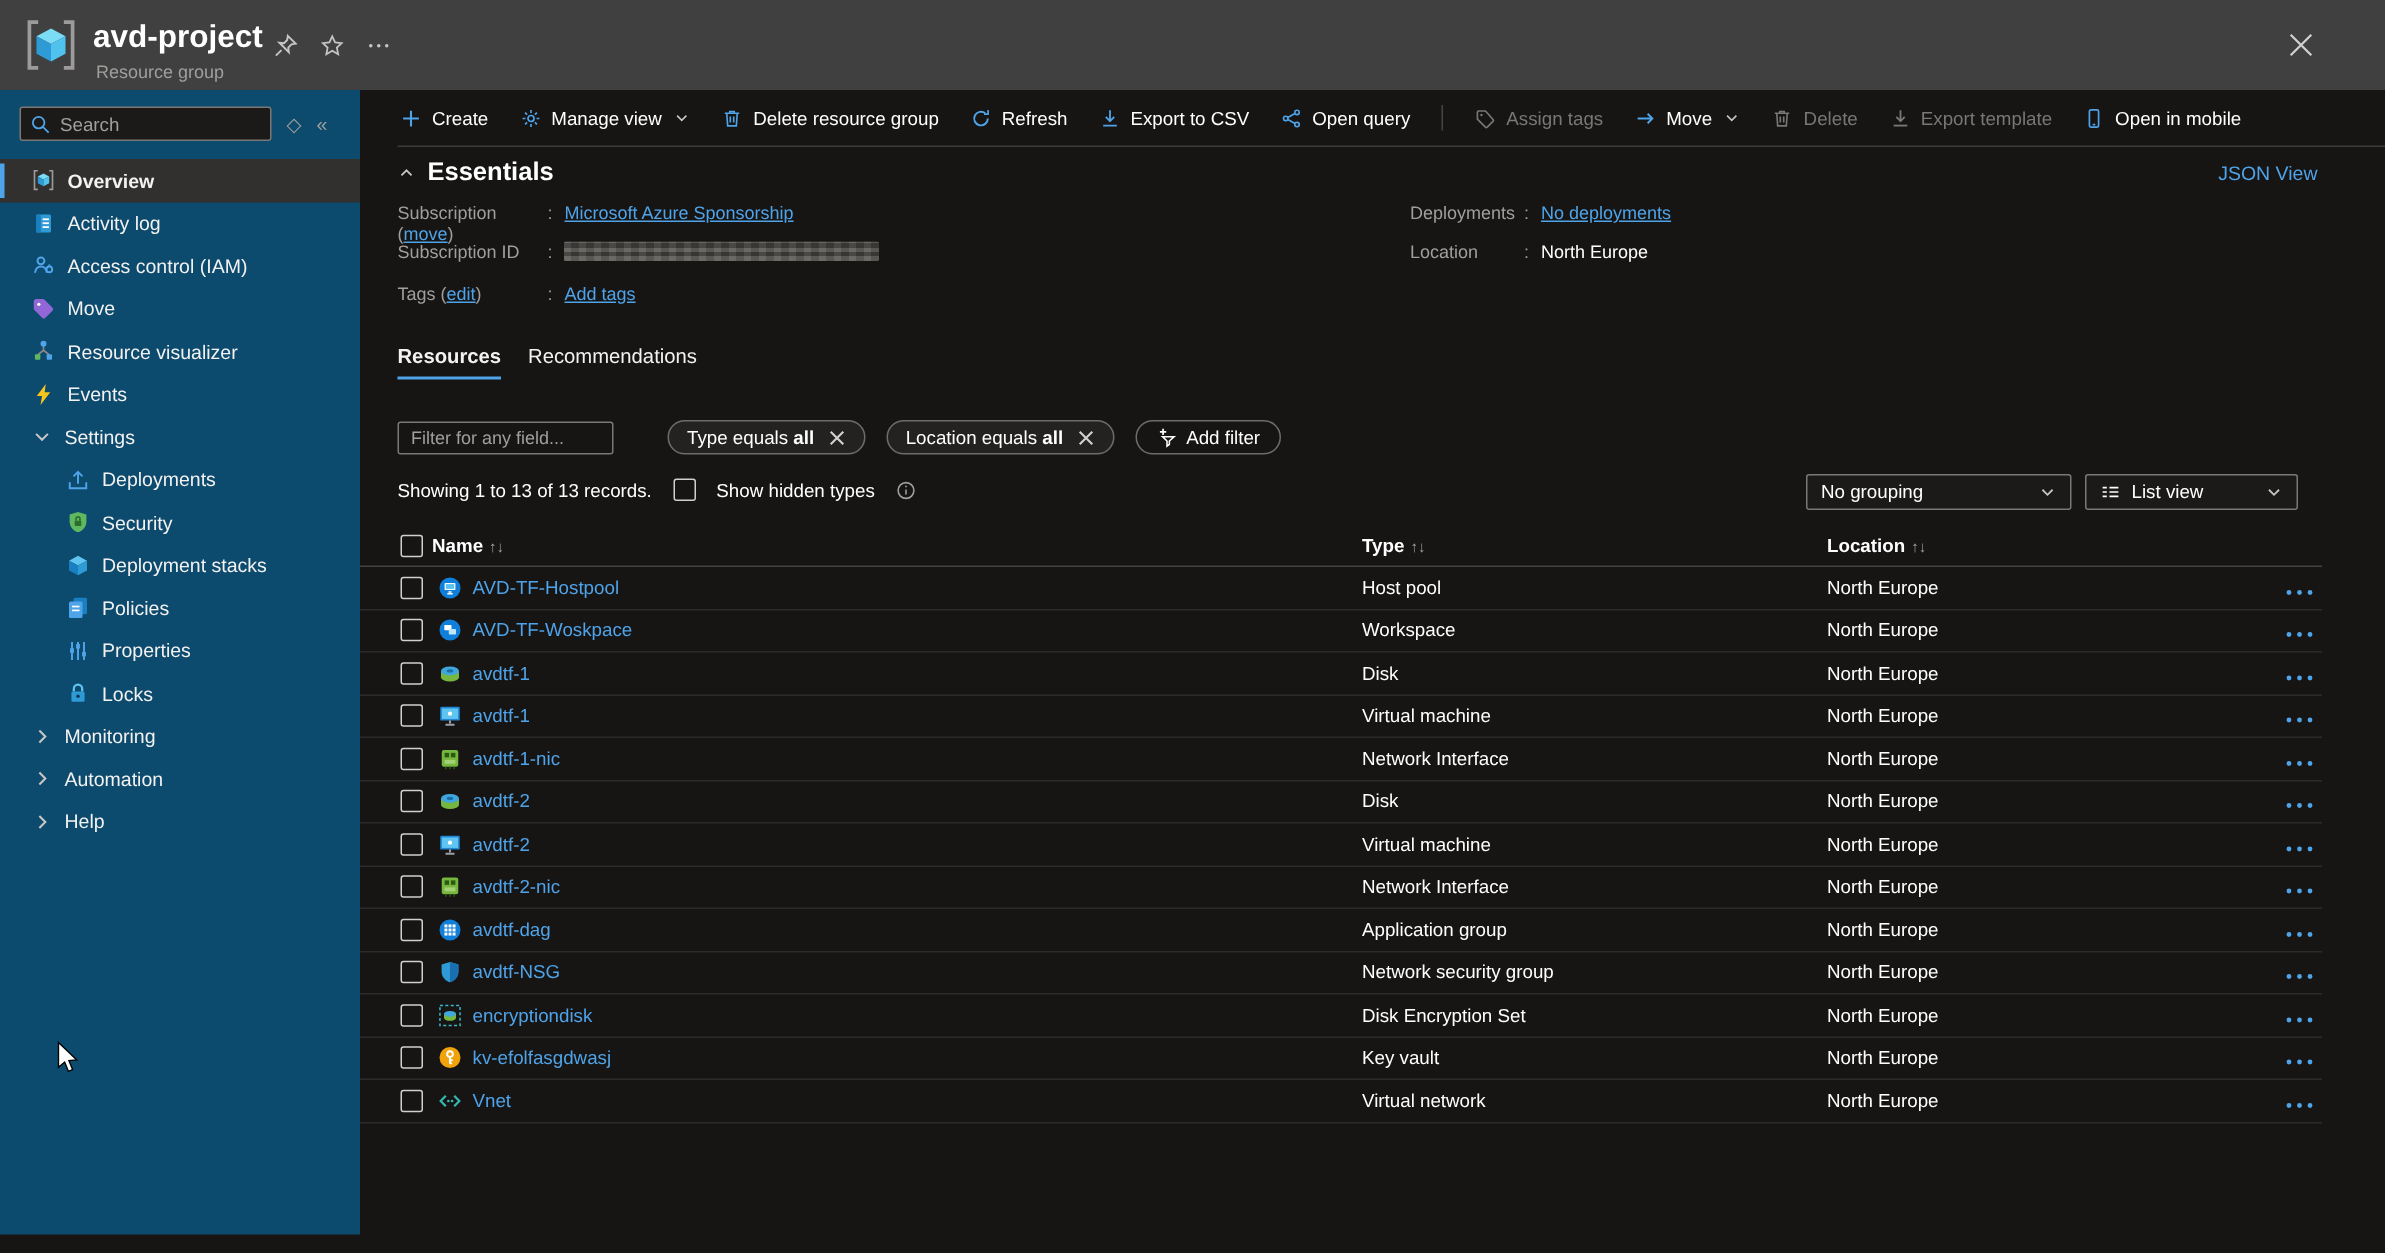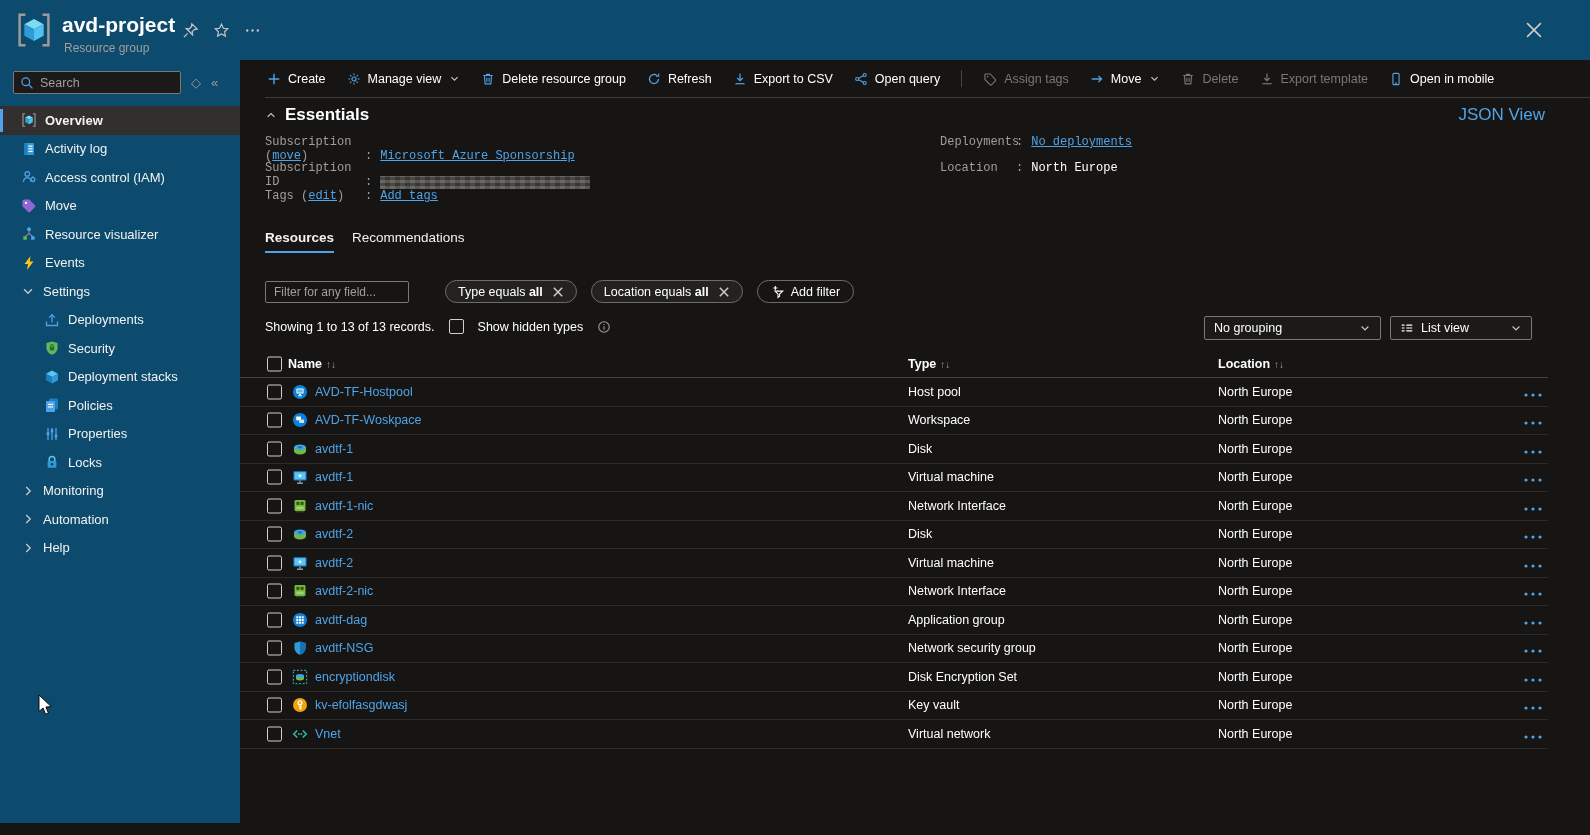--- a/index.html
+++ b/index.html
@@ -10,21 +10,21 @@
     font-family:"Liberation Sans", sans-serif; font-size:12.5px;
   }
   .icon { display:inline-flex; width:16px; height:16px; flex:0 0 auto; }
   .icon svg { width:100%; height:100%; }
   .icon-14 { width:14px; height:14px; }
   .icon-12 { width:12px; height:12px; }
   a.link { color:#4fa3e8; text-decoration:underline; cursor:pointer; }
   a.link-plain { color:#4fa3e8; text-decoration:none; cursor:pointer; }
 
   
-  .top-band { position:absolute; left:0; top:0; width:1590px; height:60px; background:#0c4a6e; }
+  .top-band { position:absolute; left:0; top:0; width:1590px; height:60px; background:#404040; }
   .rg-logo { position:absolute; left:16px; top:12px; width:36px; height:36px; }
   .rg-logo svg { width:100%; height:100%; }
   .page-title { position:absolute; left:62px; top:13px; font-size:21px; font-weight:bold; color:#fff; }
   .page-subtitle { position:absolute; left:64px; top:41px; font-size:12px; color:#a19f9d; }
   .title-actions { position:absolute; left:182px; top:22px; display:flex; gap:14px; align-items:center; }
   .title-actions .icon { width:17px; height:17px; cursor:pointer; }
   .close-btn { position:absolute; left:1524px; top:20px; width:20px; height:20px; cursor:pointer; }
 
   
   .sidebar { position:absolute; left:0; top:60px; width:240px; bottom:12px; background:#0c4a6e; }
@@ -55,22 +55,22 @@
   .tb-item.disabled .icon { color:#797775; }
   .tb-caret { width:11px; height:11px; display:inline-flex; margin-left:1px; }
   .tb-caret svg { width:100%; height:100%; }
   .tb-divider { width:1px; height:17px; background:#484644; }
   .toolbar-rule { position:absolute; left:25px; top:37px; right:0; height:1px; background:#3c3b3a; }
 
   
   .ess-head { position:absolute; left:25px; top:45px; right:45px; display:flex; justify-content:space-between; align-items:center; }
   .ess-title-wrap { display:flex; align-items:center; gap:8px; cursor:pointer; }
   .ess-title { font-size:17px; font-weight:bold; }
-  .json-view { font-size:17px;margin-left:41px; }
-  .ess-row { position:absolute; display:flex; align-items:flex-end; font-size:12px;font-family:Liberation Mono, monospace; }
+  .json-view { font-size:13px;margin-left:41px; }
+  .ess-row { position:absolute; display:flex; align-items:flex-start; font-size:12px; }
   .ess-label { color:#a19f9d; width:100px; flex:0 0 auto; }
   .ess-label-r { color:#a19f9d; width:76px; flex:0 0 auto; }
   .ess-colon { color:#a19f9d; margin-right:8px; }
   .ess-colon::before { content:":"; }
   .redacted { width:210px; height:13px; border-radius:1px; opacity:.85;
     background:
       repeating-linear-gradient(0deg, rgba(140,138,134,.45) 0 3px, rgba(55,53,51,.45) 3px 6px),
       repeating-linear-gradient(90deg, #6b6966 0 5px, #45433f 5px 10px); }
 
   

